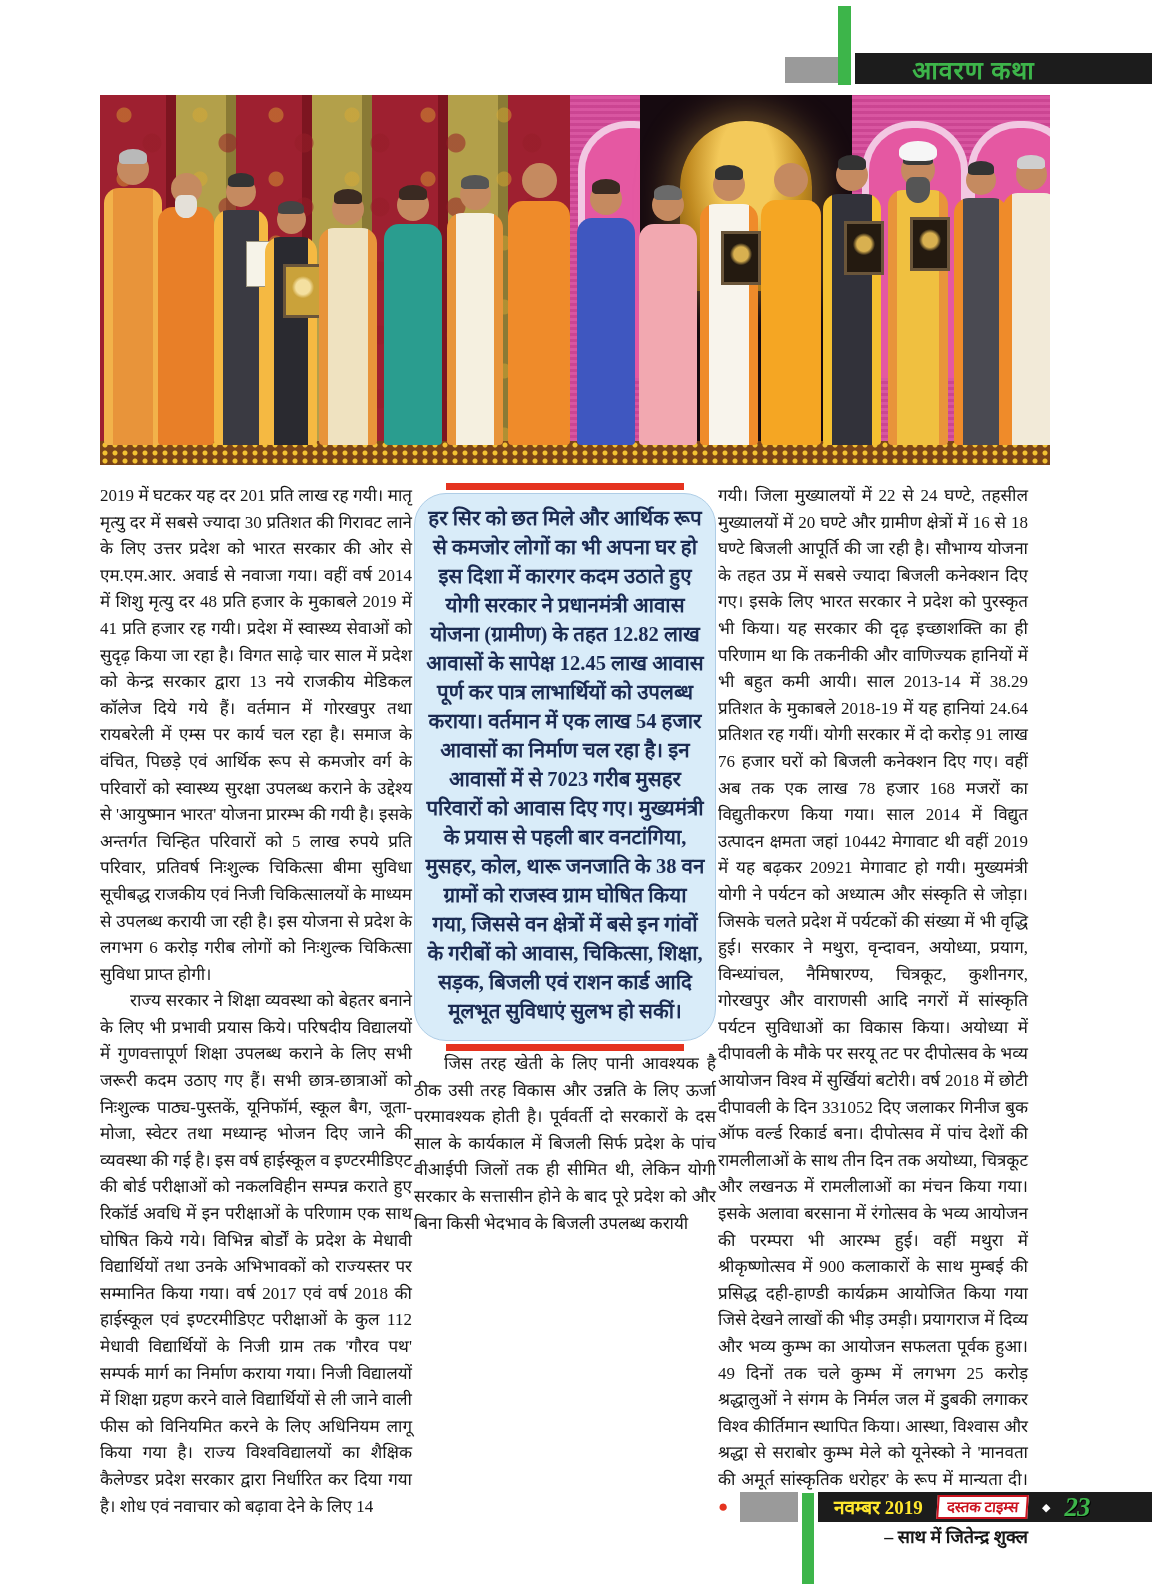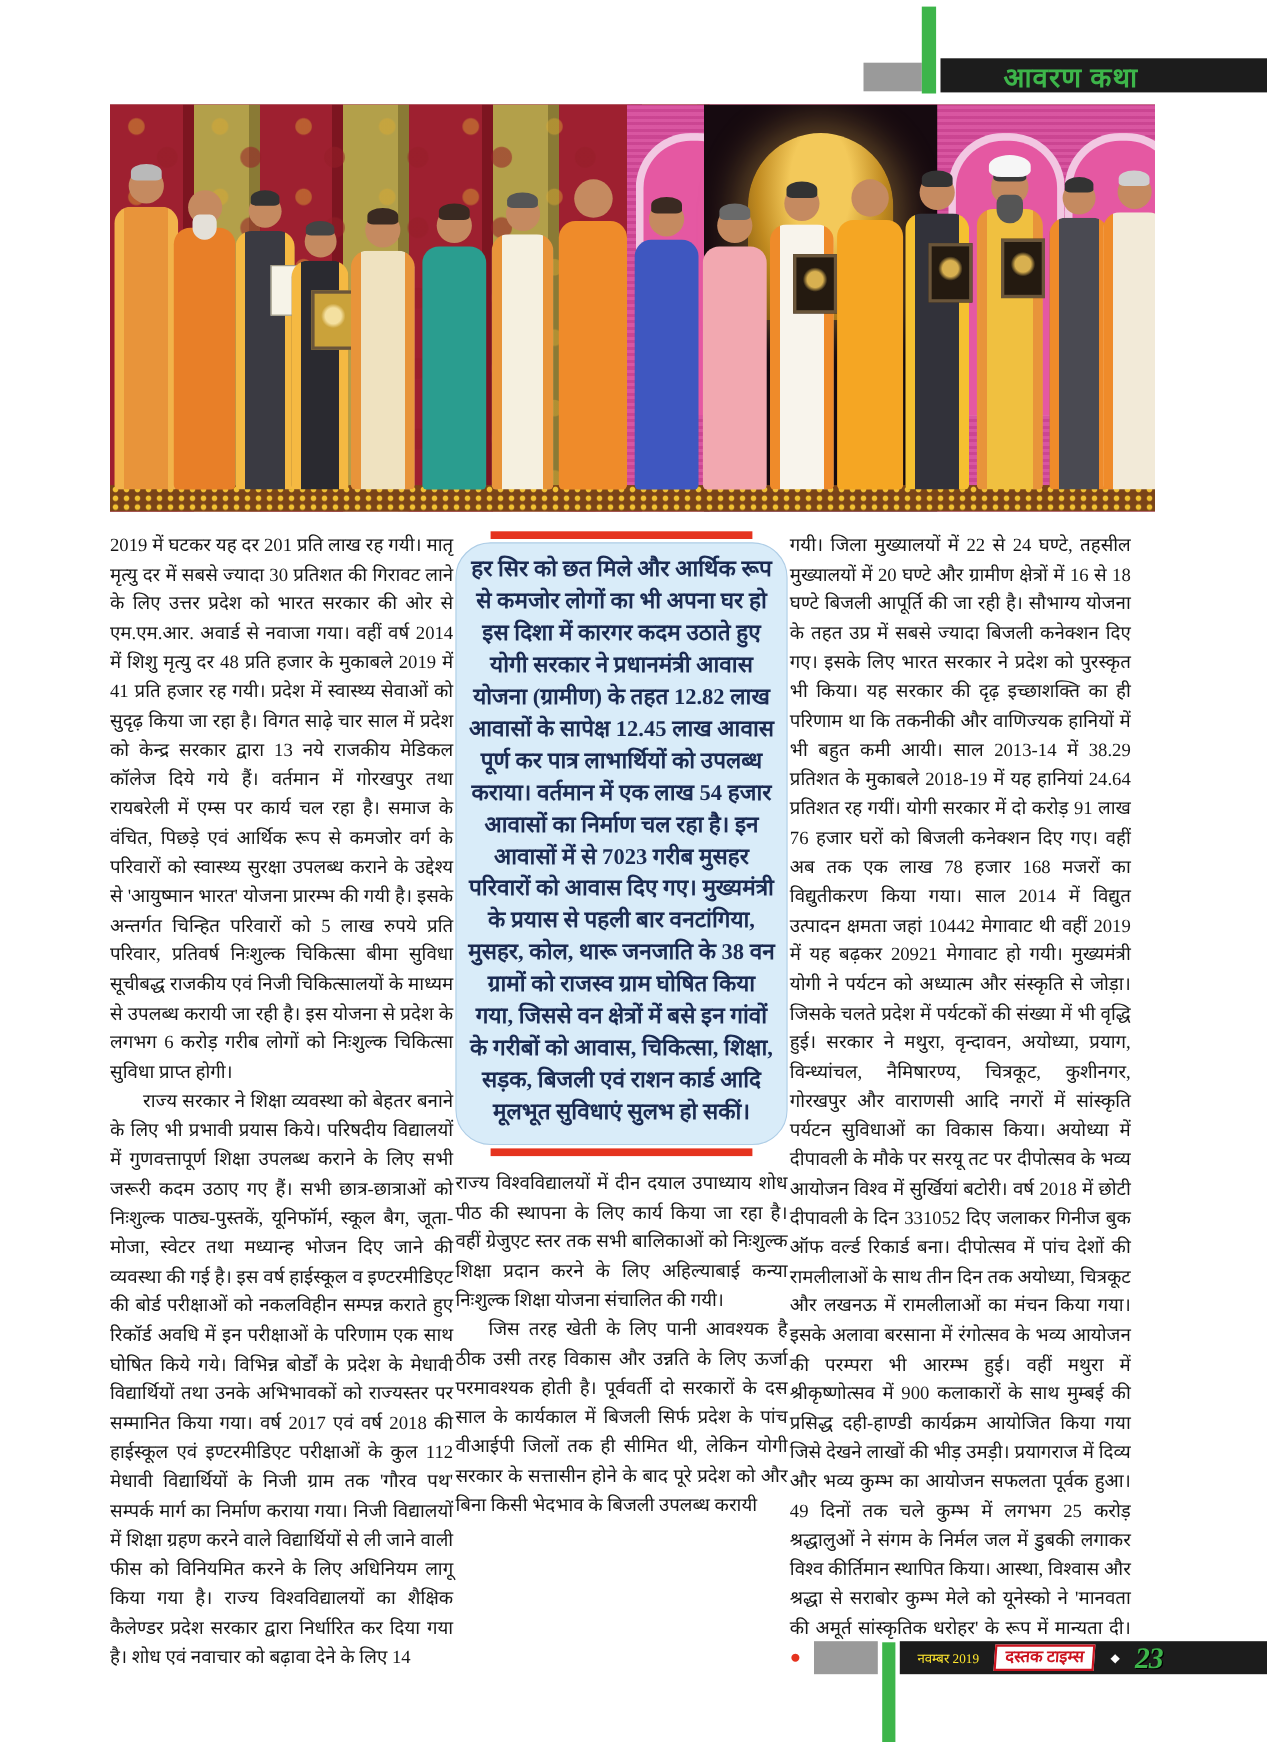--- a/index.html
+++ b/index.html
@@ -58,21 +58,21 @@
     margin:3px 0;padding:10px 10px 14px 10px;}
   .quote-box p{margin:0;font-size:20.5px;line-height:29px;font-weight:bold;color:#1b2b52;text-align:center;}
   .end-dot{color:#e5331f;font-size:17px;}
   .signature{margin:4px 0 0 0;font-size:18px;font-weight:bold;color:#161616;text-align:right;}
 
   
   .ftr-gray{left:740px;top:1492px;width:58px;height:30px;background:#9a9a9a;}
   .ftr-green{left:802px;top:1493px;width:12px;height:91px;background:#3db54a;}
   .ftr-black{left:818px;top:1492px;right:0;height:30px;background:#1c1c1c;
     display:flex;align-items:center;gap:14px;padding-left:16px;box-sizing:border-box;}
-  .ftr-issue{color:#ffe72e;font-size:12px;font-weight:normal;}
+  .ftr-issue{color:#ffe72e;font-size:19px;font-weight:bold;}
   .ftr-logo{background:#ffffff;border:2px solid #cc1420;color:#cc1420;font-weight:bold;
     font-size:15px;padding:0 8px;line-height:20px;transform:skewX(-4deg);}
   .ftr-diamond{color:#ffffff;font-size:11px;}
   .ftr-page{color:#3db54a;font-size:27px;font-weight:bold;font-style:italic;
     text-shadow:1px 1px 0 #000;letter-spacing:-1px;}
 </style>
 </head>
 <body>
 
 <div class="abs hdr-gray"></div>
@@ -199,26 +199,26 @@
     <p class="body-text">2019 में घटकर यह दर 201 प्रति लाख रह गयी। मातृ मृत्यु दर में सबसे ज्यादा 30 प्रतिशत की गिरावट लाने के लिए उत्तर प्रदेश को भारत सरकार की ओर से एम.एम.आर. अवार्ड से नवाजा गया। वहीं वर्ष 2014 में शिशु मृत्यु दर 48 प्रति हजार के मुकाबले 2019 में 41 प्रति हजार रह गयी। प्रदेश में स्वास्थ्य सेवाओं को सुदृढ़ किया जा रहा है। विगत साढ़े चार साल में प्रदेश को केन्द्र सरकार द्वारा 13 नये राजकीय मेडिकल कॉलेज दिये गये हैं। वर्तमान में गोरखपुर तथा रायबरेली में एम्स पर कार्य चल रहा है। समाज के वंचित, पिछड़े एवं आर्थिक रूप से कमजोर वर्ग के परिवारों को स्वास्थ्य सुरक्षा उपलब्ध कराने के उद्देश्य से 'आयुष्मान भारत' योजना प्रारम्भ की गयी है। इसके अन्तर्गत चिन्हित परिवारों को 5 लाख रुपये प्रति परिवार, प्रतिवर्ष निःशुल्क चिकित्सा बीमा सुविधा सूचीबद्ध राजकीय एवं निजी चिकित्सालयों के माध्यम से उपलब्ध करायी जा रही है। इस योजना से प्रदेश के लगभग 6 करोड़ गरीब लोगों को निःशुल्क चिकित्सा सुविधा प्राप्त होगी।</p>
     <p class="body-text indent">राज्य सरकार ने शिक्षा व्यवस्था को बेहतर बनाने के लिए भी प्रभावी प्रयास किये। परिषदीय विद्यालयों में गुणवत्तापूर्ण शिक्षा उपलब्ध कराने के लिए सभी जरूरी कदम उठाए गए हैं। सभी छात्र-छात्राओं को निःशुल्क पाठ्य-पुस्तकें, यूनिफॉर्म, स्कूल बैग, जूता-मोजा, स्वेटर तथा मध्यान्ह भोजन दिए जाने की व्यवस्था की गई है। इस वर्ष हाईस्कूल व इण्टरमीडिएट की बोर्ड परीक्षाओं को नकलविहीन सम्पन्न कराते हुए रिकॉर्ड अवधि में इन परीक्षाओं के परिणाम एक साथ घोषित किये गये। विभिन्न बोर्डों के प्रदेश के मेधावी विद्यार्थियों तथा उनके अभिभावकों को राज्यस्तर पर सम्मानित किया गया। वर्ष 2017 एवं वर्ष 2018 की हाईस्कूल एवं इण्टरमीडिएट परीक्षाओं के कुल 112 मेधावी विद्यार्थियों के निजी ग्राम तक 'गौरव पथ' सम्पर्क मार्ग का निर्माण कराया गया। निजी विद्यालयों में शिक्षा ग्रहण करने वाले विद्यार्थियों से ली जाने वाली फीस को विनियमित करने के लिए अधिनियम लागू किया गया है। राज्य विश्वविद्यालयों का शैक्षिक कैलेण्डर प्रदेश सरकार द्वारा निर्धारित कर दिया गया है। शोध एवं नवाचार को बढ़ावा देने के लिए 14</p>
   </section>
 
   <section class="col mid">
     <div class="redrule"></div>
     <div class="quote-box">
       <p>हर सिर को छत मिले और आर्थिक रूप से कमजोर लोगों का भी अपना घर हो इस दिशा में कारगर कदम उठाते हुए योगी सरकार ने प्रधानमंत्री आवास योजना (ग्रामीण) के तहत 12.82 लाख आवासों के सापेक्ष 12.45 लाख आवास पूर्ण कर पात्र लाभार्थियों को उपलब्ध कराया। वर्तमान में एक लाख 54 हजार आवासों का निर्माण चल रहा है। इन आवासों में से 7023 गरीब मुसहर परिवारों को आवास दिए गए। मुख्यमंत्री के प्रयास से पहली बार वनटांगिया, मुसहर, कोल, थारू जनजाति के 38 वन ग्रामों को राजस्व ग्राम घोषित किया गया, जिससे वन क्षेत्रों में बसे इन गांवों के गरीबों को आवास, चिकित्सा, शिक्षा, सड़क, बिजली एवं राशन कार्ड आदि मूलभूत सुविधाएं सुलभ हो सकीं।</p>
     </div>
     <div class="redrule"></div>
-    <p class="body-text" style="margin-top:12px;">राज्य विश्वविद्यालयों में दीन दयाल उपाध्याय शोध पीठ की स्थापना के लिए कार्य किया जा रहा है। वहीं ग्रेजुएट स्तर तक सभी बालिकाओं को निःशुल्क शिक्षा प्रदान करने के लिए अहिल्याबाई कन्या निःशुल्क शिक्षा योजना संचालित की गयी।</p>
     <p class="body-text indent">जिस तरह खेती के लिए पानी आवश्यक है ठीक उसी तरह विकास और उन्नति के लिए ऊर्जा परमावश्यक होती है। पूर्ववर्ती दो सरकारों के दस साल के कार्यकाल में बिजली सिर्फ प्रदेश के पांच वीआईपी जिलों तक ही सीमित थी, लेकिन योगी सरकार के सत्तासीन होने के बाद पूरे प्रदेश को और बिना किसी भेदभाव के बिजली उपलब्ध करायी</p>
   </section>
 
   <section class="col right">
     <p class="body-text"><span>गयी। जिला मुख्यालयों में 22 से 24 घण्टे, तहसील मुख्यालयों में 20 घण्टे और ग्रामीण क्षेत्रों में 16 से 18 घण्टे बिजली आपूर्ति की जा रही है। सौभाग्य योजना के तहत उप्र में सबसे ज्यादा बिजली कनेक्शन दिए गए। इसके लिए भारत सरकार ने प्रदेश को पुरस्कृत भी किया। यह सरकार की दृढ़ इच्छाशक्ति का ही परिणाम था कि तकनीकी और वाणिज्यक हानियों में भी बहुत कमी आयी। साल 2013-14 में 38.29 प्रतिशत के मुकाबले 2018-19 में यह हानियां 24.64 प्रतिशत रह गयीं। योगी सरकार में दो करोड़ 91 लाख 76 हजार घरों को बिजली कनेक्शन दिए गए। वहीं अब तक एक लाख 78 हजार 168 मजरों का विद्युतीकरण किया गया। साल 2014 में विद्युत उत्पादन क्षमता जहां 10442 मेगावाट थी वहीं 2019 में यह बढ़कर 20921 मेगावाट हो गयी। मुख्यमंत्री योगी ने पर्यटन को अध्यात्म और संस्कृति से जोड़ा। जिसके चलते प्रदेश में पर्यटकों की संख्या में भी वृद्धि हुई। सरकार ने मथुरा, वृन्दावन, अयोध्या, प्रयाग, विन्ध्यांचल, नैमिषारण्य, चित्रकूट, कुशीनगर, गोरखपुर और वाराणसी आदि नगरों में सांस्कृति पर्यटन सुविधाओं का विकास किया। अयोध्या में दीपावली के मौके पर सरयू तट पर दीपोत्सव के भव्य आयोजन विश्व में सुर्खियां बटोरी। वर्ष 2018 में छोटी दीपावली के दिन 331052 दिए जलाकर गिनीज बुक ऑफ वर्ल्ड रिकार्ड बना। दीपोत्सव में पांच देशों की रामलीलाओं के साथ तीन दिन तक अयोध्या, चित्रकूट और लखनऊ में रामलीलाओं का मंचन किया गया। इसके अलावा बरसाना में रंगोत्सव के भव्य आयोजन की परम्परा भी आरम्भ हुई। वहीं मथुरा में श्रीकृष्णोत्सव में 900 कलाकारों के साथ मुम्बई की प्रसिद्ध दही-हाण्डी कार्यक्रम आयोजित किया गया जिसे देखने लाखों की भीड़ उमड़ी। प्रयागराज में दिव्य और भव्य कुम्भ का आयोजन सफलता पूर्वक हुआ। 49 दिनों तक चले कुम्भ में लगभग 25 करोड़ श्रद्धालुओं ने संगम के निर्मल जल में डुबकी लगाकर विश्व कीर्तिमान स्थापित किया। आस्था, विश्वास और श्रद्धा से सराबोर कुम्भ मेले को यूनेस्को ने 'मानवता की अमूर्त सांस्कृतिक धरोहर' के रूप में मान्यता दी।</span> <span class="end-dot">●</span></p>
+    <p class="signature">– साथ में जितेन्द्र शुक्ल</p>
   </section>
 </main>
 
 <div class="abs ftr-gray"></div>
 <div class="abs ftr-green"></div>
 <div class="abs ftr-black">
   <span class="ftr-issue">नवम्बर 2019</span>
   <span class="ftr-logo">दस्तक टाइम्स</span>
   <span class="ftr-diamond">◆</span>
   <span class="ftr-page">23</span>

